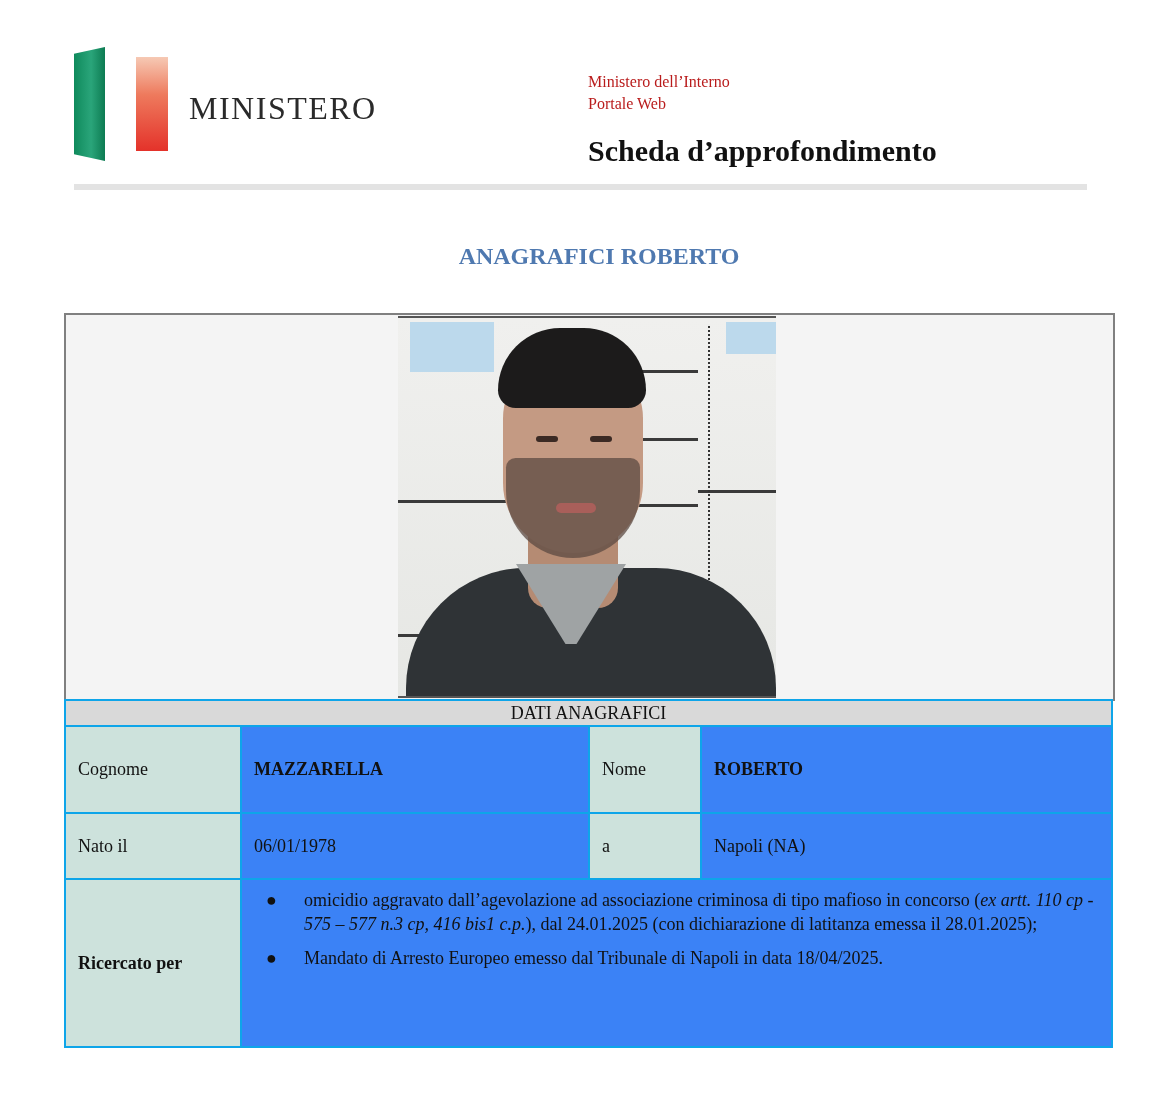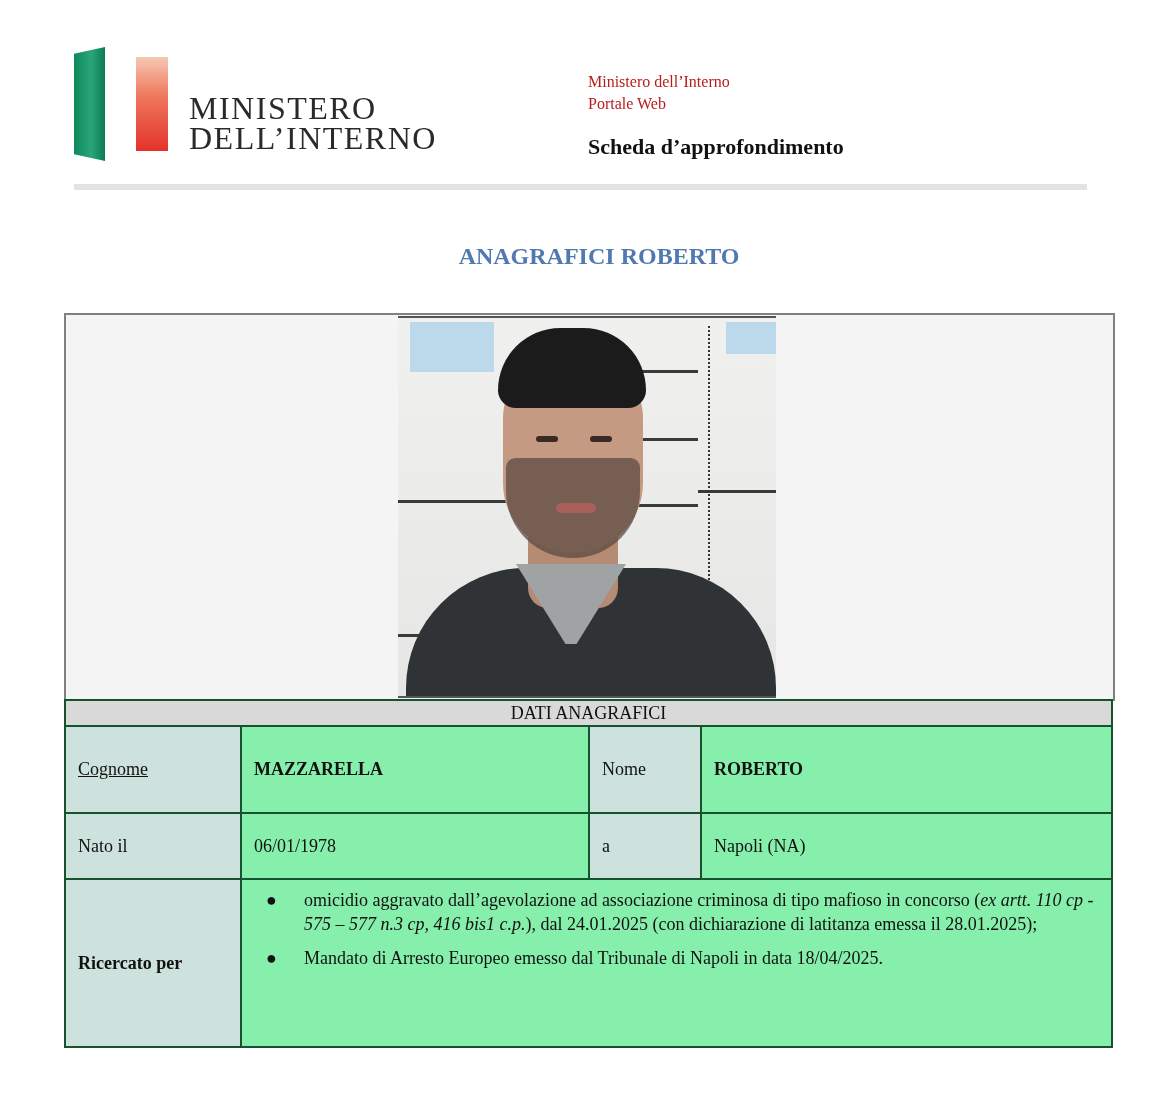--- a/index.html
+++ b/index.html
@@ -1,61 +1,60 @@
 <!DOCTYPE html>
 <html><head>
 <meta charset="utf-8">
 <style>
   html, body { margin:0; padding:0; }
   body { width:1165px; height:1100px; background:#ffffff; position:relative; overflow:hidden; font-family:"Liberation Serif", serif; color:#111; }
   .logo-green { position:absolute; left:74px; top:47px; width:31px; height:114px; background:linear-gradient(90deg,#0f8a5c 0%,#2aa57a 55%,#0d7b52 100%); clip-path:polygon(0 6%,100% 0,100% 100%,0 94%); }
   .logo-red { position:absolute; left:136px; top:57px; width:32px; height:94px; background:linear-gradient(180deg,#f6c9b4 0%,#ee7a5d 40%,#e4322a 100%); }
   .logo-text { position:absolute; left:189px; top:93px; font-family:"Liberation Serif", serif; font-size:32px; line-height:30px; letter-spacing:1.5px; color:#2a2a2a; }
   .hdr-right { position:absolute; left:588px; top:71px; font-family:Liberation Serif, serif; font-size:16px; line-height:22px; color:#b91c1c; }
-  .hdr-title { position:absolute; left:588px; top:134px; font-family:"Liberation Serif", serif; font-weight:bold; font-size:22px; color:#111; }
+  .hdr-title { position:absolute; left:588px; top:134px; font-family:"Liberation Serif", serif; font-weight:bold; font-size:30px; color:#111; }
   .hdr-rule { position:absolute; left:74px; top:184px; width:1013px; height:6px; background:#e3e3e3; }
   .doc-title { position:absolute; left:60px; top:238px; width:1078px; text-align:center; color:#4f79b0; font-family:"Liberation Serif", serif; font-weight:bold; font-size:24px; line-height:36px; }
   .photo-box { position:absolute; left:64px; top:313px; width:1047px; height:386px; background:#f4f4f4; border:2px solid #808080; border-bottom:none; }
   .photo { position:absolute; left:398px; top:316px; width:378px; height:378px; border-top:2px solid #555; border-bottom:2px solid #555; overflow:hidden; background:#e9eef2; }
   .photo .wall { position:absolute; inset:0; background:linear-gradient(180deg,#f0f0ee 0%,#e6e7e4 100%); }
   .photo .blue1 { position:absolute; left:12px; top:4px; width:84px; height:50px; background:#bcd9ec; }
   .photo .blue2 { position:absolute; right:0; top:4px; width:50px; height:32px; background:#bcd9ec; }
   .photo .line { position:absolute; height:3px; background:#3a3a3a; }
   .photo .ruler { position:absolute; left:280px; top:8px; width:30px; height:270px; border-right:2px dotted #333; }
   .photo .body { position:absolute; left:8px; top:250px; width:370px; height:140px; background:#2f3336; border-radius:120px 120px 0 0; }
   .photo .collar { position:absolute; left:118px; top:246px; width:110px; height:80px; background:#9fa3a4; clip-path:polygon(0 0,100% 0,55% 100%,45% 100%); }
   .photo .neck { position:absolute; left:130px; top:190px; width:90px; height:100px; background:#b58b73; border-radius:20px; }
   .photo .head { position:absolute; left:105px; top:40px; width:140px; height:195px; background:#c49a83; border-radius:60px 60px 70px 70px; }
   .photo .beard { position:absolute; left:108px; top:140px; width:134px; height:100px; background:#5c4a42; border-radius:10px 10px 70px 70px; opacity:.75; }
   .photo .hair { position:absolute; left:100px; top:10px; width:148px; height:80px; background:#1c1b1b; border-radius:70px 70px 20px 20px; }
   .photo .mouth { position:absolute; left:158px; top:185px; width:40px; height:10px; background:#a95f5a; border-radius:10px; }
   .photo .eye { position:absolute; top:118px; width:22px; height:6px; background:#3b2a24; border-radius:6px; }
   table.dati { position:absolute; left:64px; top:699px; width:1049px; border-collapse:collapse; font-family:"Liberation Serif", serif; font-size:18px; }
-  table.dati td { border:2px solid #14532d; padding:0 12px; }
+  table.dati td { border:2px solid #0ea5e9; padding:0 12px; }
   .sec-head { background:#d9d9d9; text-align:center; height:24px; font-size:18px; }
   .lbl { background:#cde2dc; }
-  .val { background:#86efac; }
+  .val { background:#3b82f6; }
   .bold { font-weight:bold; }
   .r1 td { height:85px; }
   .r2 td { height:64px; }
   .r3 td { height:158px; }
   ul.crimes { margin:0; padding:0 0 0 50px; list-style:none; font-size:18px; line-height:24px; }
   ul.crimes li { position:relative; margin-bottom:10px; }
   ul.crimes li .bullet { position:absolute; left:-38px; top:0; font-size:18px; }
   .crimes-cell { vertical-align:top; padding-top:8px !important; }
 </style>
 </head>
 <body>
 
 <div>
   <div class="logo-green"></div>
   <div class="logo-red"></div>
   <div class="logo-text">
     <div>MINISTERO</div>
-    <div>DELL’INTERNO</div>
   </div>
 </div>
 
 <div class="hdr-right">
   <div>Ministero dell’Interno</div>
   <div>Portale Web</div>
 </div>
 <div class="hdr-title">Scheda d’approfondimento</div>
 <div class="hdr-rule"></div>
 
@@ -85,21 +84,21 @@
   <div class="eye" style="left:192px;"></div>
   <div class="mouth"></div>
 </div>
 
 <table class="dati">
   <tbody>
       <tr>
     <td colspan="4" class="sec-head">DATI ANAGRAFICI</td>
   </tr>
   <tr class="r1">
-    <td class="lbl" style="width:150px;text-decoration:underline;">Cognome</td>
+    <td class="lbl" style="width:150px;">Cognome</td>
     <td class="val bold" style="width:322px;">MAZZARELLA</td>
     <td class="lbl" style="width:86px;">Nome</td>
     <td class="val bold">ROBERTO</td>
   </tr>
   <tr class="r2">
     <td class="lbl">Nato il</td>
     <td class="val">06/01/1978</td>
     <td class="lbl">a</td>
     <td class="val">Napoli (NA)</td>
   </tr>

